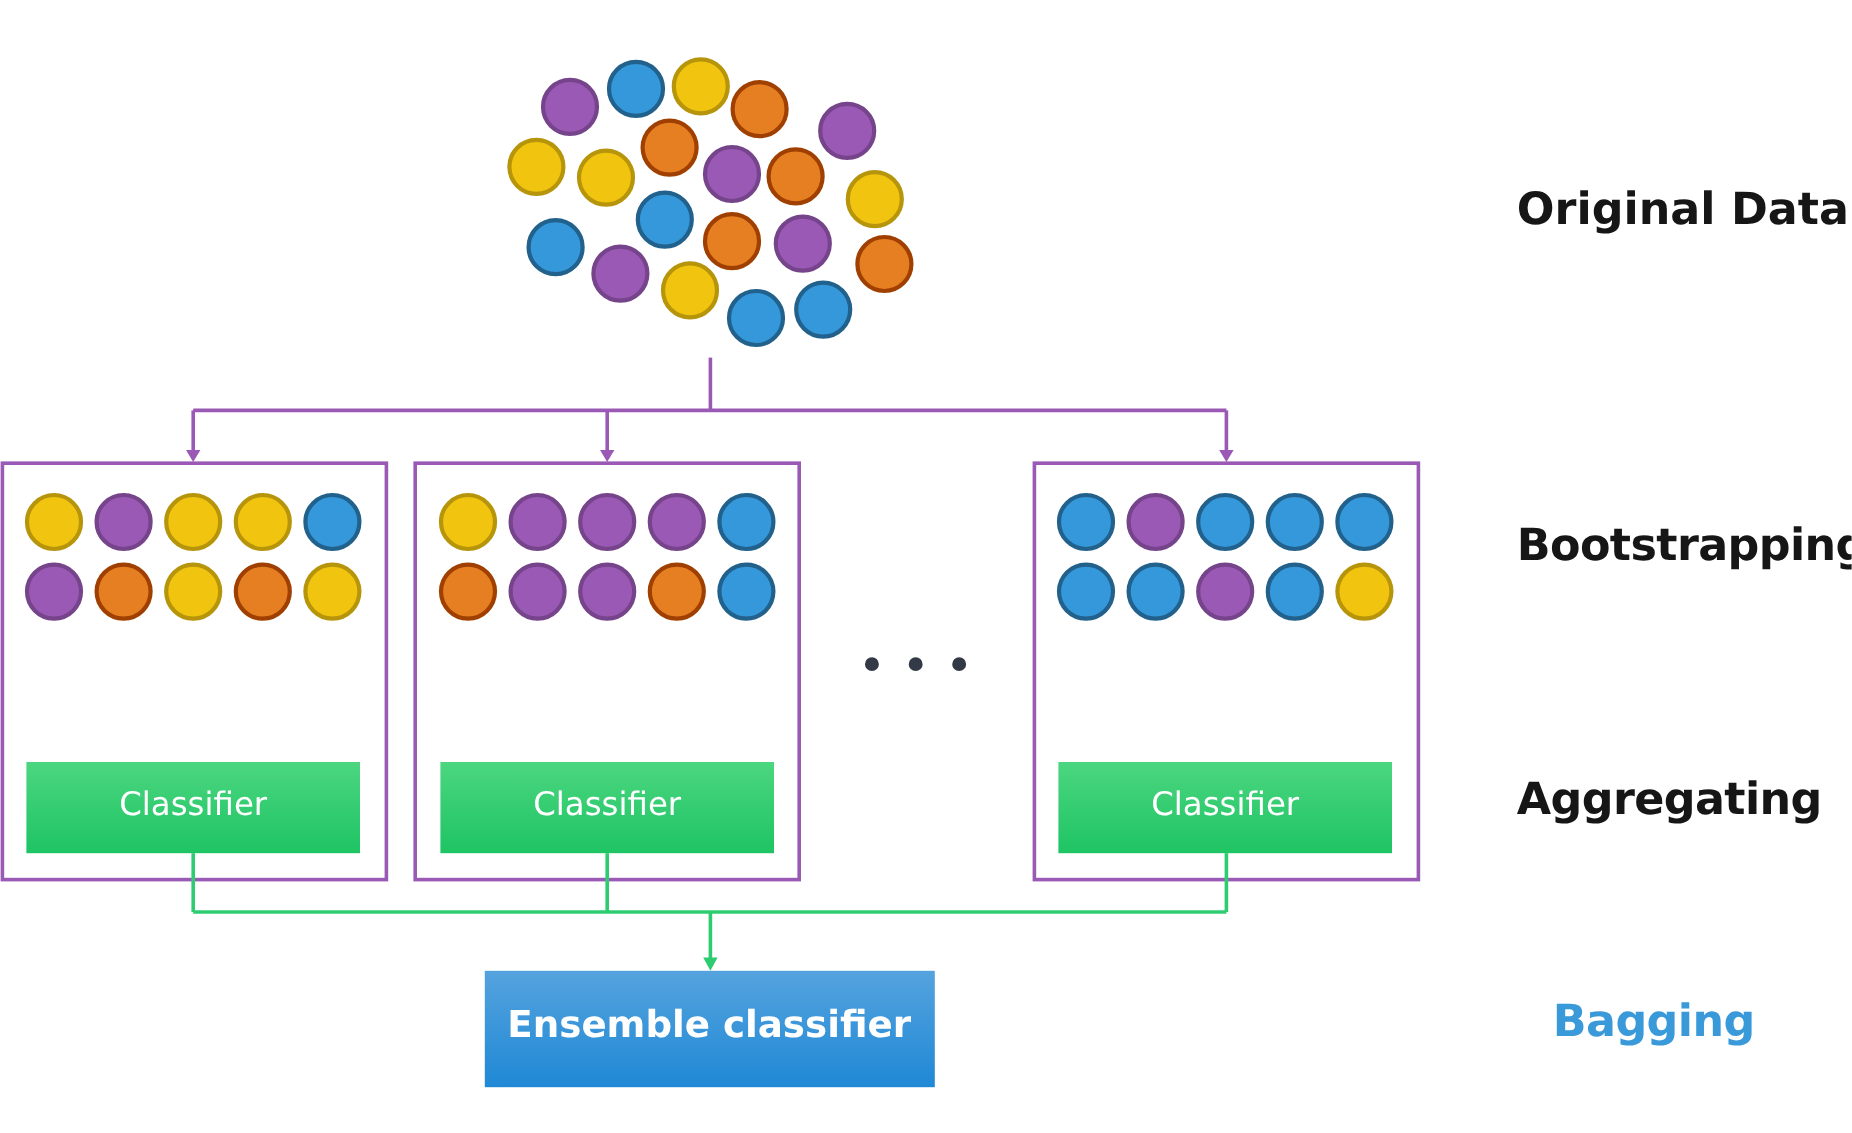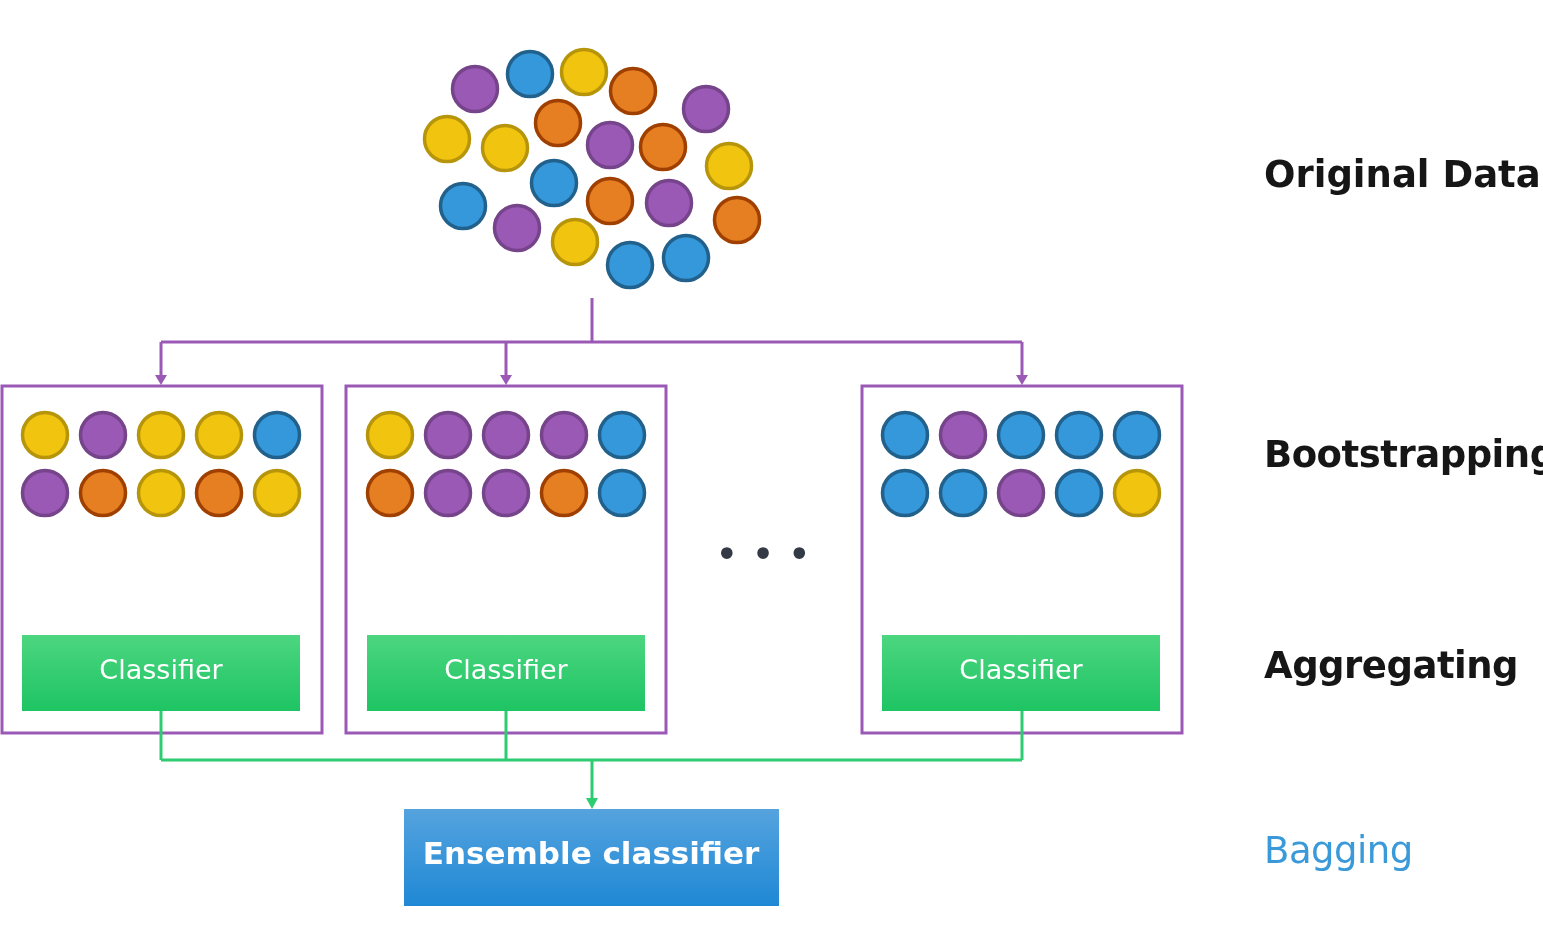--- a/index.html
+++ b/index.html
@@ -2,21 +2,21 @@
 <html><head>
 <meta charset="utf-8">
 <style>
   html, body { margin:0; padding:0; background:#ffffff; }
   body { width:1543px; height:944px; position:relative; overflow:hidden; font-family:"DejaVu Sans", sans-serif; }
   #diagram { position:absolute; left:0; top:0; }
   .lbl { position:absolute; left:1264px; font-family:"DejaVu Sans", sans-serif; color:#161616; white-space:nowrap; }
   .lbl-orig { top:153px; font-size:37px; font-weight:bold; }
   .lbl-boot { top:433px; font-size:37px; font-weight:bold; letter-spacing:-0.5px; }
   .lbl-agg { top:644px; font-size:37px; font-weight:bold; letter-spacing:-0.5px; }
-  .lbl-bag { top:829px; font-size:37px; font-weight:normal; letter-spacing:-0.5px; }
+  .lbl-bag { top:829px; font-size:37px; font-weight:bold; letter-spacing:-0.5px;margin-left:30px; }
   .clf-text { font-family:"DejaVu Sans", sans-serif; font-size:27px; fill:#ffffff; }
   .ens-text { font-family:"DejaVu Sans", sans-serif; font-size:31px; font-weight:bold; fill:#ffffff; }
   .dots { font-family:"DejaVu Sans", sans-serif; font-size:40px; fill:#333a45; }
 </style>
 </head>
 <body>
 
 <svg id="diagram" width="1543" height="944" xmlns="http://www.w3.org/2000/svg">
   <defs>
     <linearGradient id="gGreen" x1="0" y1="0" x2="0" y2="1">

